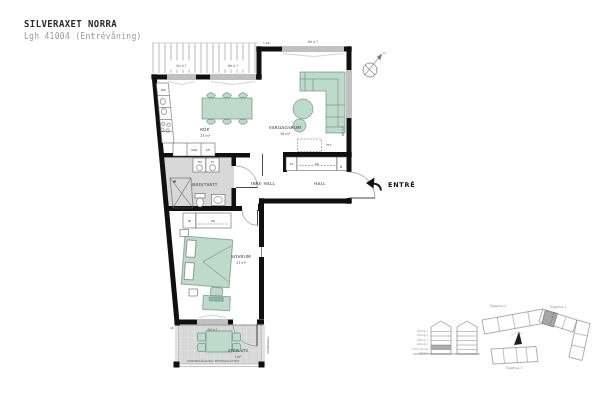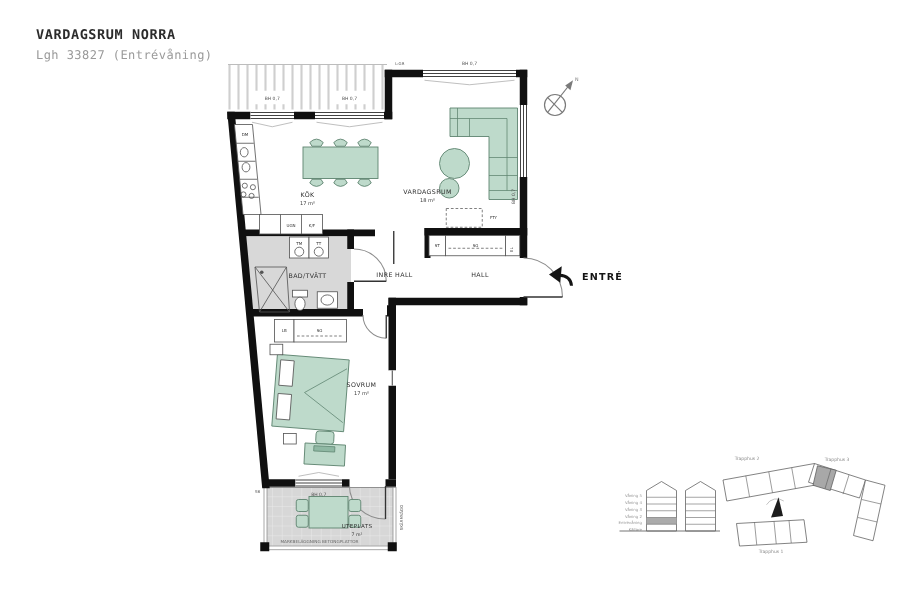--- a/index.html
+++ b/index.html
@@ -29,22 +29,22 @@
   .chev{stroke:#a9a9a9;stroke-width:.5;fill:none;}
   .dash{stroke:#555;stroke-width:.5;fill:none;stroke-dasharray:1.8 1.3;}
   .siteline{stroke:#5a5a5a;stroke-width:.5;fill:#fff;}
 </style>
 </head>
 <body>
 
 <div class="canvas">
 
   <div class="titleblock">
-    <div class="t1">VARDAGSRUM NORRA</div>
-    <div class="t2">Lgh 33827 (Entrévåning)</div>
+    <div class="t1">SILVERAXET NORRA</div>
+    <div class="t2">Lgh 41004 (Entrévåning)</div>
   </div>
 
   <svg width="600" height="400" viewBox="0 0 600 400">
     <defs>
       <pattern id="hatchV" width="6" height="8" patternUnits="userSpaceOnUse">
         <rect width="6" height="8" fill="#ffffff"></rect>
         <line x1="3" y1="0" x2="3" y2="8" stroke="#cfcfcf" stroke-width="1.4"></line>
       </pattern>
       <pattern id="tiles" width="6.5" height="6.5" patternUnits="userSpaceOnUse">
         <rect width="6.5" height="6.5" fill="#d7d7d7"></rect>

